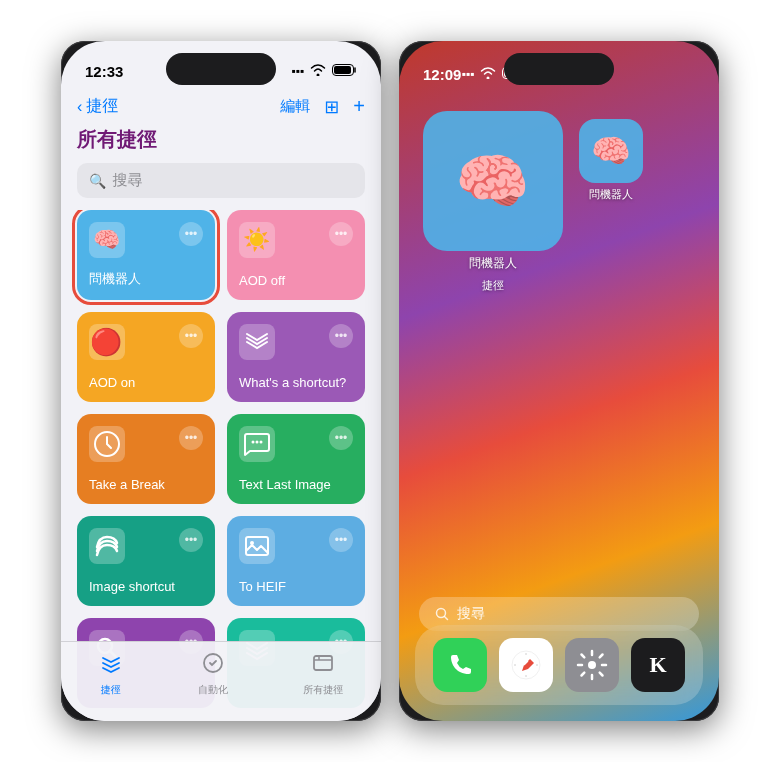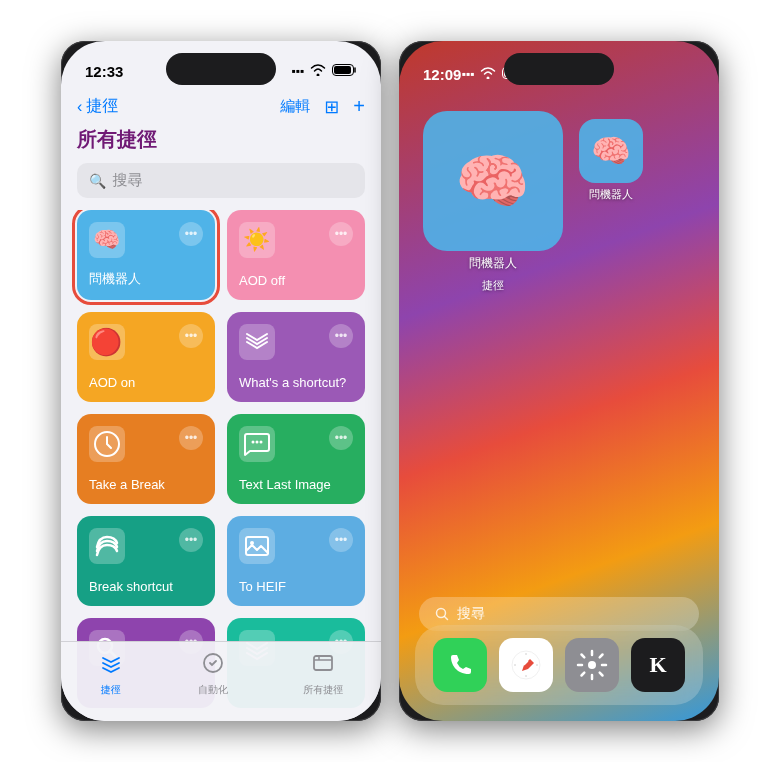--- a/index.html
+++ b/index.html
@@ -515,21 +515,21 @@
           <div class="tile-top">
             <div class="tile-icon">
               <svg width="30" height="30" viewBox="0 0 30 30" fill="none">
                 <path d="M5 20 Q7 10 15 10 Q23 10 25 16" stroke="white" stroke-width="2.5" stroke-linecap="round" fill="none"></path>
                 <path d="M5 24 Q7 14 15 14 Q23 14 25 20" stroke="white" stroke-width="2.5" stroke-linecap="round" fill="none"></path>
                 <path d="M5 16 Q7 6 15 6 Q23 6 25 12" stroke="white" stroke-width="2.5" stroke-linecap="round" fill="none"></path>
               </svg>
             </div>
             <div class="tile-more">•••</div>
           </div>
-          <div class="tile-label">Break shortcut</div>
+          <div class="tile-label">Image shortcut</div>
         </div>
 
         <div class="shortcut-tile tile-light-blue">
           <div class="tile-top">
             <div class="tile-icon">
               <svg width="30" height="30" viewBox="0 0 30 30" fill="none">
                 <rect x="4" y="6" width="22" height="18" rx="2" stroke="white" stroke-width="2" fill="none"></rect>
                 <circle cx="10" cy="12" r="2" fill="white"></circle>
                 <path d="M4 20l6-6 5 5 4-4 7 7" stroke="white" stroke-width="2" stroke-linecap="round" stroke-linejoin="round" fill="none"></path>
               </svg>

